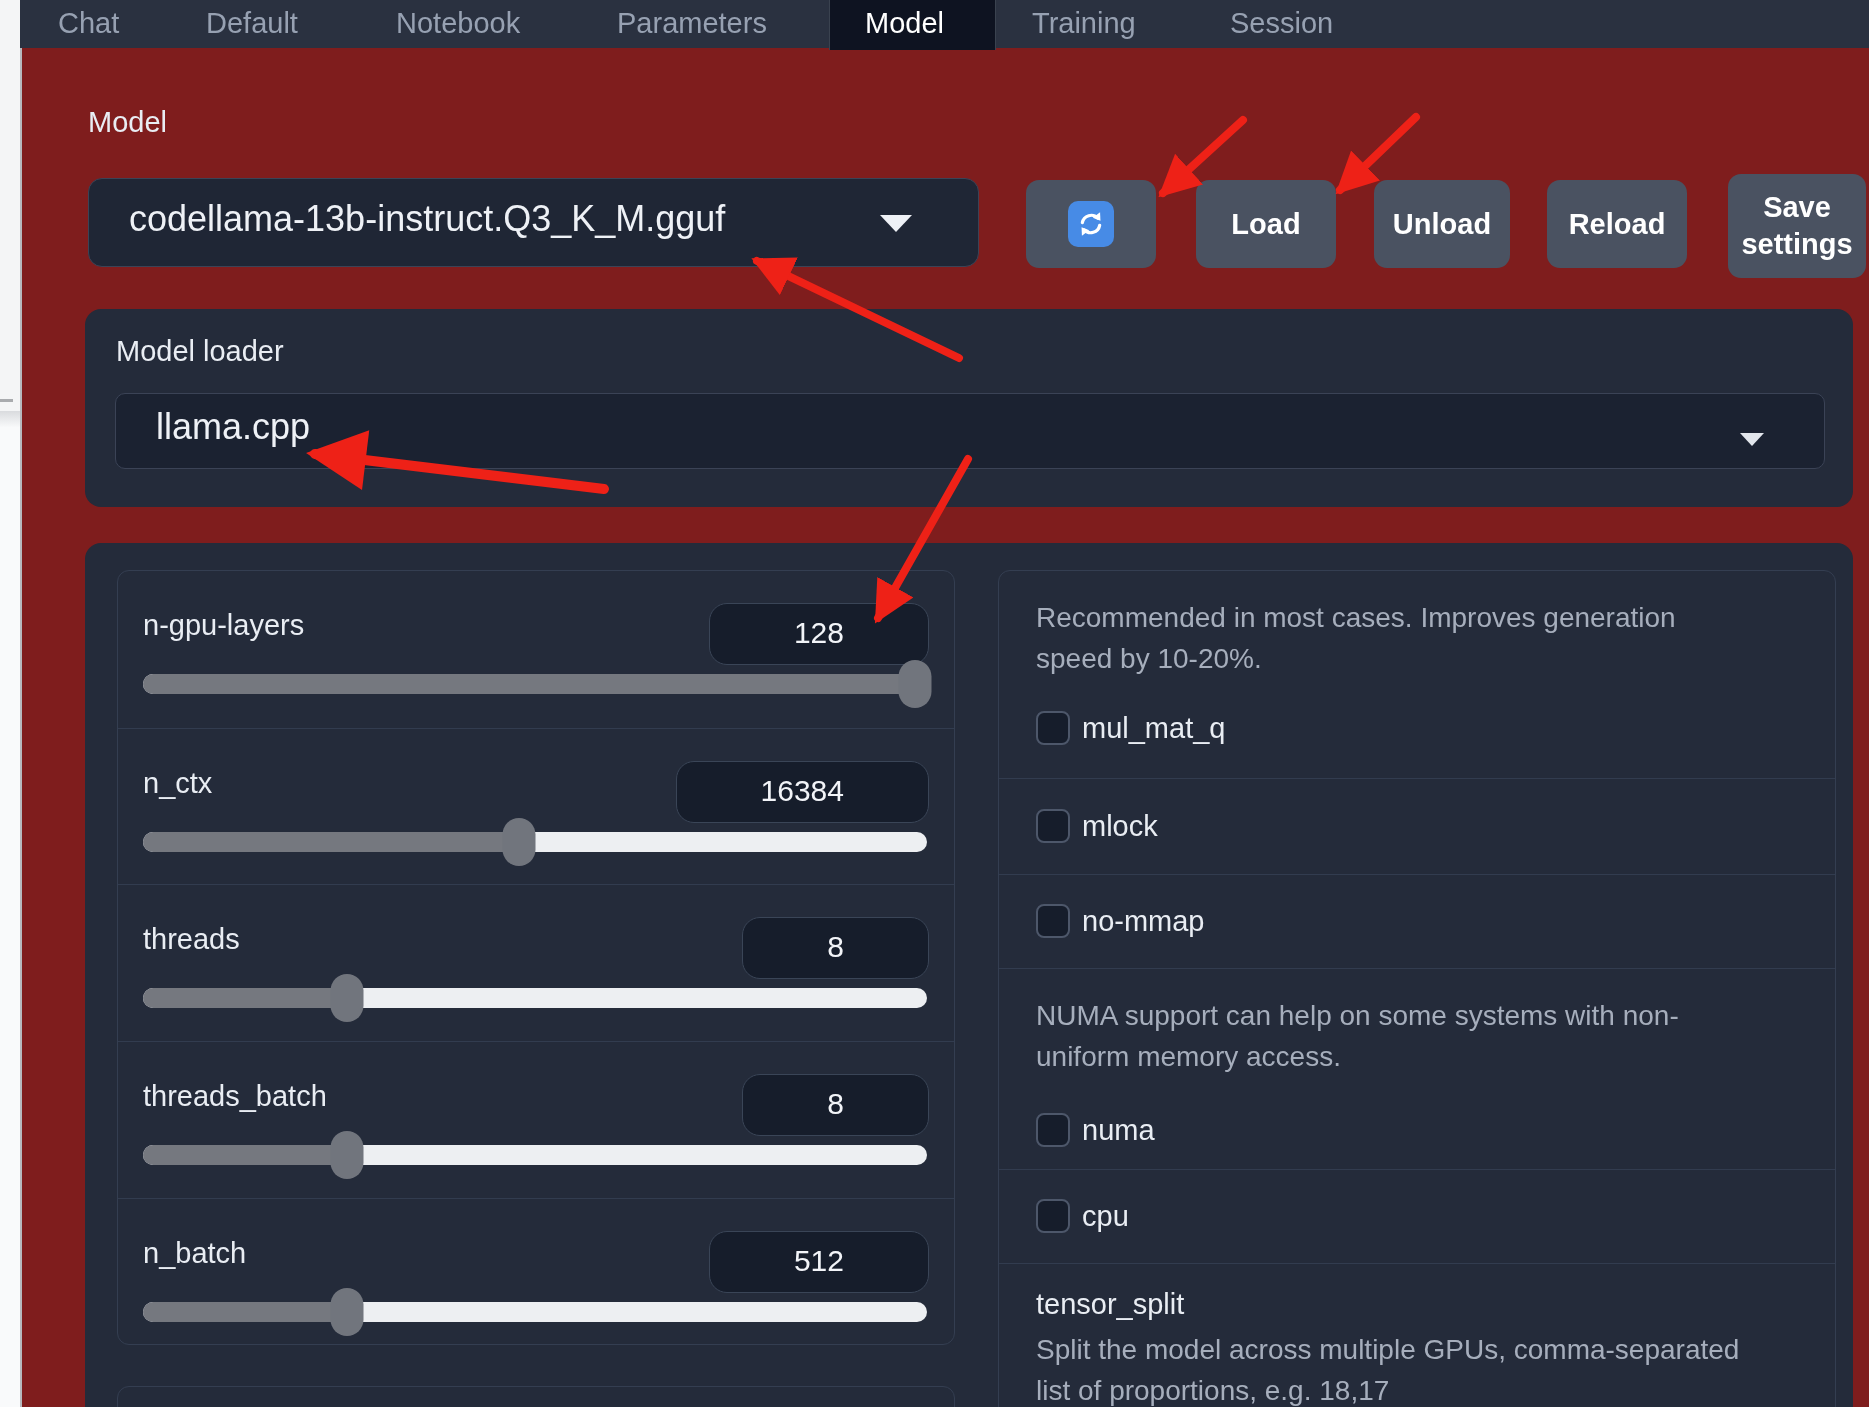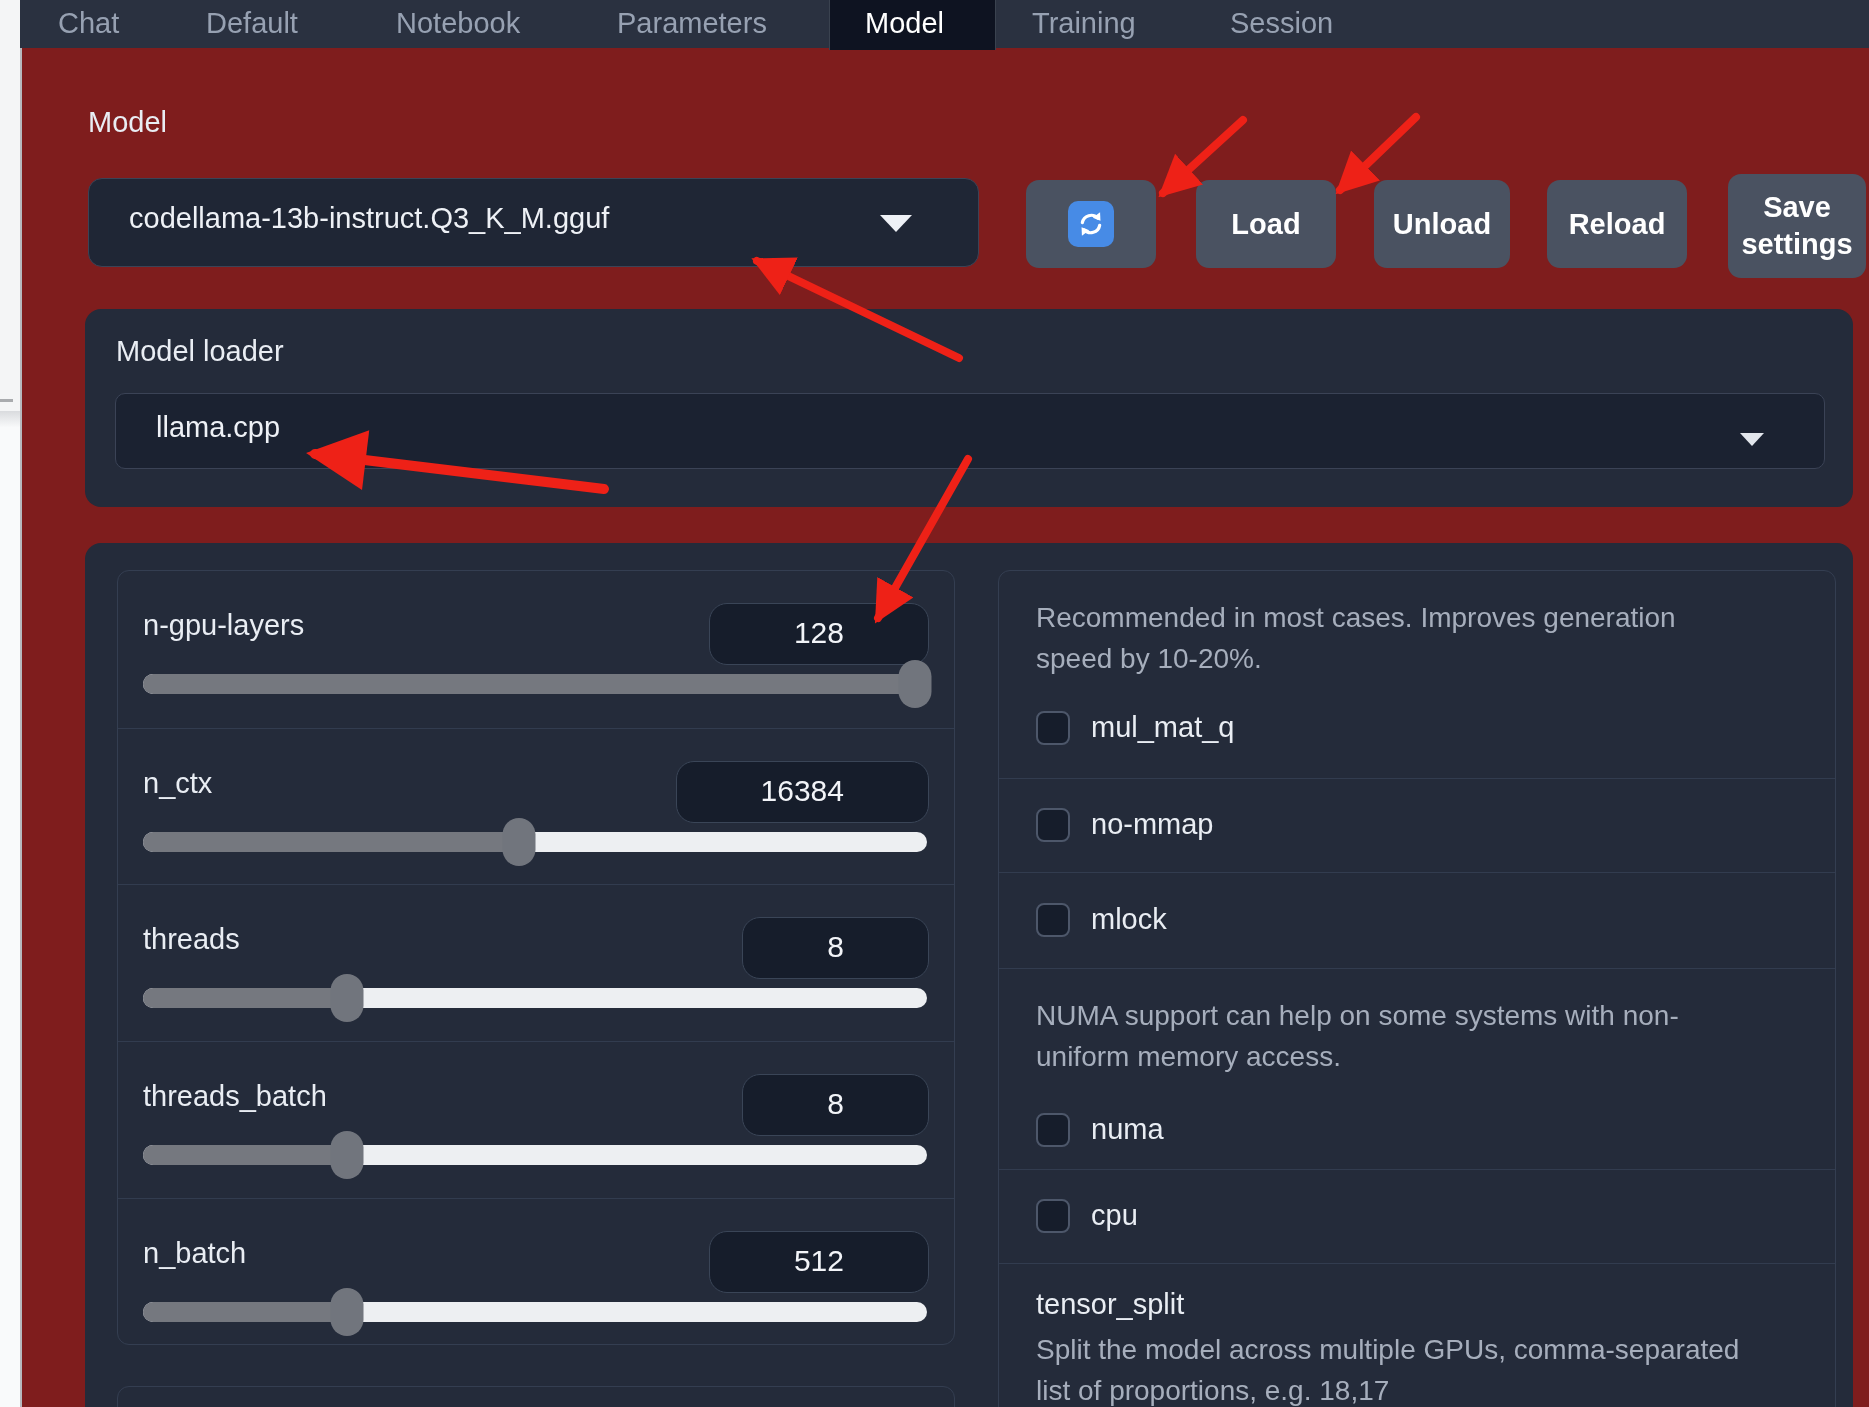--- a/index.html
+++ b/index.html
@@ -19,21 +19,21 @@
   .active-tab-bg{position:absolute;left:809px;top:0;width:167px;height:50px;background:#0e1321;
         border-left:1px solid #3a424f;border-right:1px solid #3a424f;box-sizing:border-box;}
   .tab{position:absolute;top:0;height:48px;line-height:46px;font-size:29px;color:#97a1b2;cursor:pointer;}
   .tab.active{color:#ffffff;}
 
   
   .heading{position:absolute;left:88px;top:106px;font-size:29px;color:#e9edf3;}
   .dd{background:#1f2635;border:1px solid #3b4356;border-radius:14px;box-sizing:border-box;cursor:pointer;}
   .model-dd{position:absolute;left:88px;top:178px;width:891px;height:89px;}
   .dd .val{position:absolute;left:40px;top:0;bottom:8px;display:flex;align-items:center;
-        font-size:29px;color:#eef1f6;}
+        font-size:36px;color:#eef1f6;}
   .caret{position:absolute;width:0;height:0;border-left:16px solid transparent;
         border-right:16px solid transparent;border-top:17px solid #eef1f6;}
   .model-dd .caret{right:66px;top:36px;}
   .loader-dd .caret{right:60px;top:39px;border-left-width:12px;border-right-width:12px;
         border-top-width:13px;border-top-color:#e2e6ec;}
 
   
   .btn{position:absolute;top:180px;height:88px;background:#4a5261;border:none;border-radius:13px;
         color:#fff;font-weight:700;font-size:29px;font-family:inherit;cursor:pointer;padding:0;}
   .btn-refresh{left:1026px;width:130px;}
@@ -68,21 +68,21 @@
   .shandle{position:absolute;top:50%;width:33px;height:48px;border-radius:17px;background:#71757d;
         transform:translate(-50%,-50%);cursor:grab;}
   .empty-box{position:absolute;left:32px;top:843px;width:838px;height:70px;border:1px solid #343e51;
         border-radius:12px;box-sizing:border-box;}
 
   .right-box{position:absolute;left:913px;top:27px;width:838px;height:1050px;border:1px solid #343e51;
         border-radius:12px;box-sizing:border-box;}
   .sec{position:relative;box-sizing:border-box;padding:0 37px;}
   .sec + .sec{border-top:1px solid #323c4f;}
   .info{margin:0;padding-top:26px;font-size:28px;line-height:41px;color:#a6aebc;white-space:pre-line;}
-  .cbrow{display:flex;gap:21px;cursor:pointer;}
+  .cbrow{display:flex;align-items:center;gap:12px;cursor:pointer;}
   .cb{width:34px;height:34px;border:2px solid #4d576a;border-radius:8px;background:#161d2b;
         flex:none;box-sizing:border-box;}
   .cblabel{font-size:29px;color:#e9edf3;}
   .ts-title{margin:0;padding-top:24px;font-size:29px;color:#e9edf3;}
   .ts-desc{margin:8px 0 0;font-size:28px;line-height:41px;color:#a6aebc;white-space:pre-line;}
 
   
   .arrows{position:absolute;left:0;top:0;width:1869px;height:1407px;pointer-events:none;z-index:60;}
 </style>
 </head>
@@ -187,30 +187,30 @@
 
     <div class="right-box">
       <div class="sec" style="height:207px">
         <p class="info">Recommended in most cases. Improves generation
 speed by 10-20%.</p>
         <div class="cbrow" style="margin-top:32px">
           <span class="cb"></span>
           <span class="cblabel">mul_mat_q</span>
         </div>
       </div>
+      <div class="sec" style="height:96px">
+        <div class="cbrow" style="margin-top:30px">
+          <span class="cb"></span>
+          <span class="cblabel">mlock</span>
+        </div>
+      </div>
       <div class="sec" style="height:94px">
         <div class="cbrow" style="margin-top:29px">
           <span class="cb"></span>
           <span class="cblabel">no-mmap</span>
-        </div>
-      </div>
-      <div class="sec" style="height:96px">
-        <div class="cbrow" style="margin-top:30px">
-          <span class="cb"></span>
-          <span class="cblabel">mlock</span>
         </div>
       </div>
       <div class="sec" style="height:201px">
         <p class="info">NUMA support can help on some systems with non-
 uniform memory access.</p>
         <div class="cbrow" style="margin-top:36px">
           <span class="cb"></span>
           <span class="cblabel">numa</span>
         </div>
       </div>

